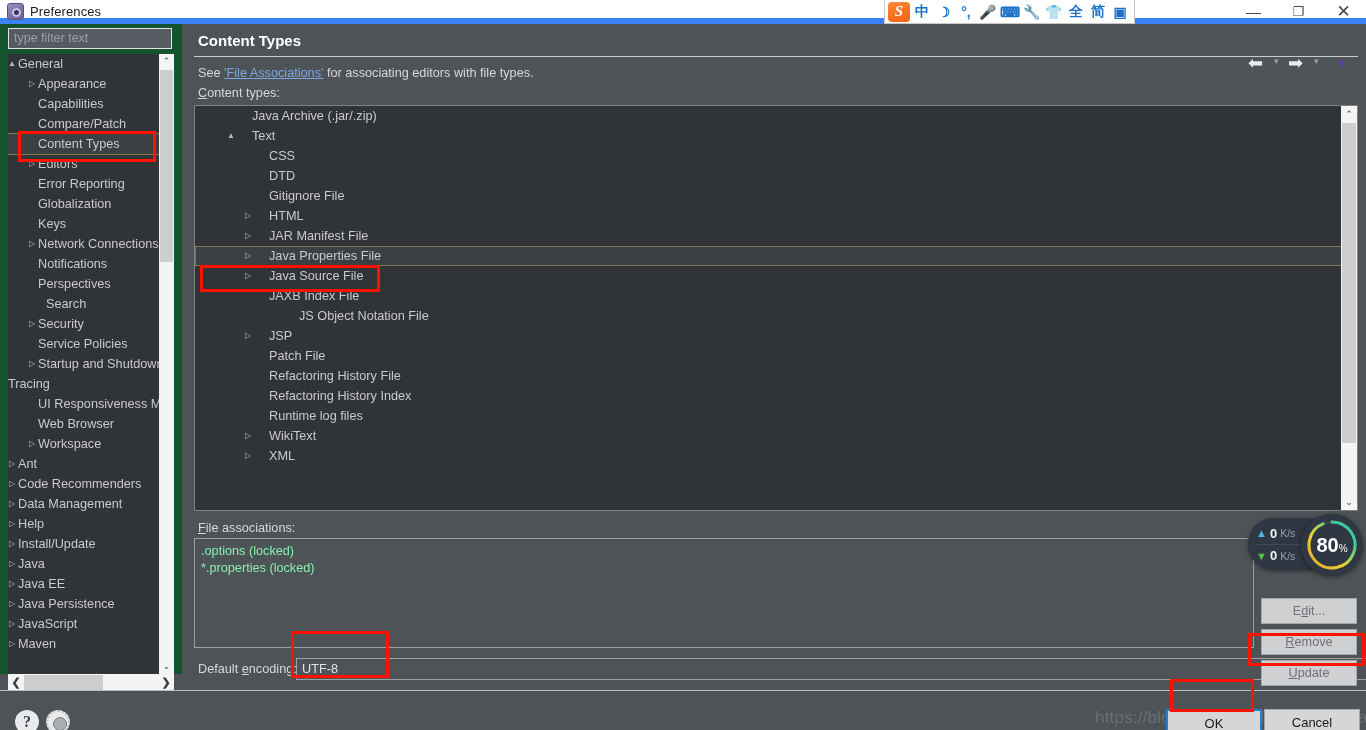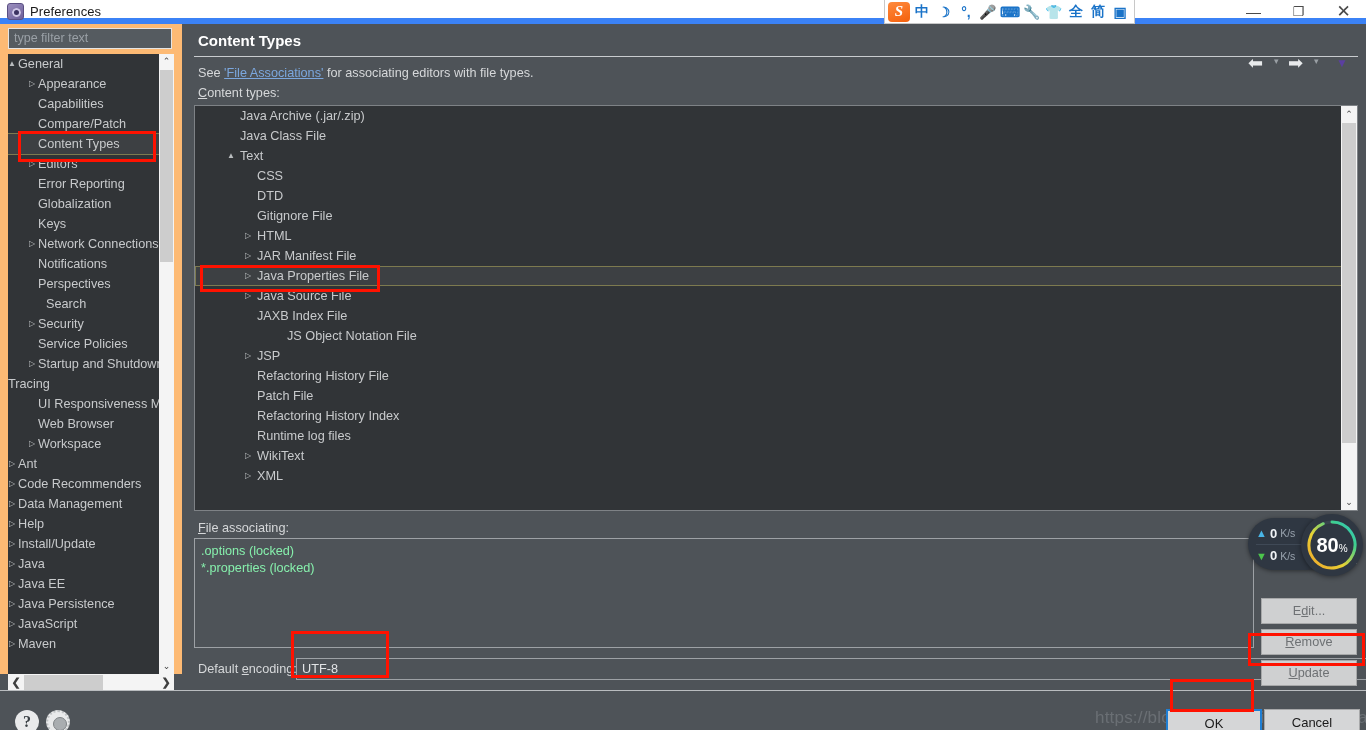--- a/index.html
+++ b/index.html
@@ -61,21 +61,21 @@
 
   
   #dialog{
     position:absolute; left:0; top:24px; width:1366px; height:706px;
     background:#4e5358;
   }
 
   
   #left-pane{
     position:absolute; left:0px; top:0px; width:182px; height:650px;
-    background:#fdba74;
+    background:#14532d;
   }
   #filter-box{
     position:absolute; left:8px; top:4px; width:164px; height:21px;
     background:#555b60; border:1px solid #e4e4e4;
     color:#9aa0a6; font-size:12.5px; line-height:19px; padding-left:5px;
     font-style:normal;
   }
   #tree-wrap{
     position:absolute; left:8px; top:30px; width:166px; height:620px;
     background:#313437; overflow:hidden;
@@ -137,21 +137,21 @@
   #ct-label{
     position:absolute; left:12px; top:62px; font-size:12.7px; color:#d6d8da;
   }
   #ct-label u{ text-decoration:underline; }
   #ct-box{
     position:absolute; left:8px; top:81px; width:1164px; height:406px;
     background:#313437; border:1px solid #7e8286; overflow:hidden;
   }
   .c-item{
     position:relative; height:20px; line-height:20px;
-    font-size:12.7px; color:#c8cacc; white-space:nowrap; cursor:default;
+    font-size:12.7px; color:#c8cacc; white-space:nowrap; cursor:default;padding-left:12px;
   }
   .c-item .arw{
     position:absolute; width:12px; text-align:center; font-size:8px; color:#b9bcbe; top:0;
   }
   .c-item.sel{ background:#3d4043; outline:1px solid #7d7a4f; outline-offset:-1px; }
   #ct-vscroll{
     position:absolute; right:0px; top:0px; width:16px; height:404px; background:#f4f4f4;
   }
   #ct-thumb{
     position:absolute; left:1px; top:17px; width:14px; height:320px; background:#cdcdcd;
@@ -349,48 +349,47 @@
       <span>See </span><a href="#">'File Associations'</a><span> for associating editors with file types.</span>
     </div>
 
     <div id="ct-label">
       <u>C</u><span>ontent types:</span>
     </div>
 
     <div id="ct-box">
       <div id="ct-items">
           <div class="c-item"><span style="margin-left: 45px;">Java Archive (.jar/.zip)</span></div>
-          <div class="c-item"><span style="margin-left: 45px;">Java Class File</span></div>
           <div class="c-item"><span class="arw" style="left: 30px;">▲</span><span style="margin-left: 45px;">Text</span></div>
           <div class="c-item"><span style="margin-left: 62px;">CSS</span></div>
           <div class="c-item"><span style="margin-left: 62px;">DTD</span></div>
           <div class="c-item"><span style="margin-left: 62px;">Gitignore File</span></div>
           <div class="c-item"><span class="arw" style="left: 47px;">▷</span><span style="margin-left: 62px;">HTML</span></div>
           <div class="c-item"><span class="arw" style="left: 47px;">▷</span><span style="margin-left: 62px;">JAR Manifest File</span></div>
           <div class="c-item sel"><span class="arw" style="left: 47px;">▷</span><span style="margin-left: 62px;">Java Properties File</span></div>
           <div class="c-item"><span class="arw" style="left: 47px;">▷</span><span style="margin-left: 62px;">Java Source File</span></div>
           <div class="c-item"><span style="margin-left: 62px;">JAXB Index File</span></div>
           <div class="c-item"><span style="margin-left: 92px;">JS Object Notation File</span></div>
           <div class="c-item"><span class="arw" style="left: 47px;">▷</span><span style="margin-left: 62px;">JSP</span></div>
+          <div class="c-item"><span style="margin-left: 62px;">Patch File</span></div>
           <div class="c-item"><span style="margin-left: 62px;">Refactoring History File</span></div>
-          <div class="c-item"><span style="margin-left: 62px;">Patch File</span></div>
           <div class="c-item"><span style="margin-left: 62px;">Refactoring History Index</span></div>
           <div class="c-item"><span style="margin-left: 62px;">Runtime log files</span></div>
           <div class="c-item"><span class="arw" style="left: 47px;">▷</span><span style="margin-left: 62px;">WikiText</span></div>
           <div class="c-item"><span class="arw" style="left: 47px;">▷</span><span style="margin-left: 62px;">XML</span></div>
         </div>
       <div id="ct-vscroll">
         <div class="ctsb-arrow" style="top:0">⌃</div>
         <div id="ct-thumb"></div>
         <div class="ctsb-arrow" style="bottom:0;top:auto">⌄</div>
       </div>
     </div>
 
     <div id="fa-label">
-      <u>F</u><span>ile associating:</span>
+      <u>F</u><span>ile associations:</span>
     </div>
     <div id="fa-box">
       <div id="fa-items">
           <div class="fa-item">.options (locked)</div>
           <div class="fa-item">*.properties (locked)</div>
         </div>
     </div>
 
     <div id="enc-label">
       <span>Default </span><u>e</u><span>ncoding:</span>

